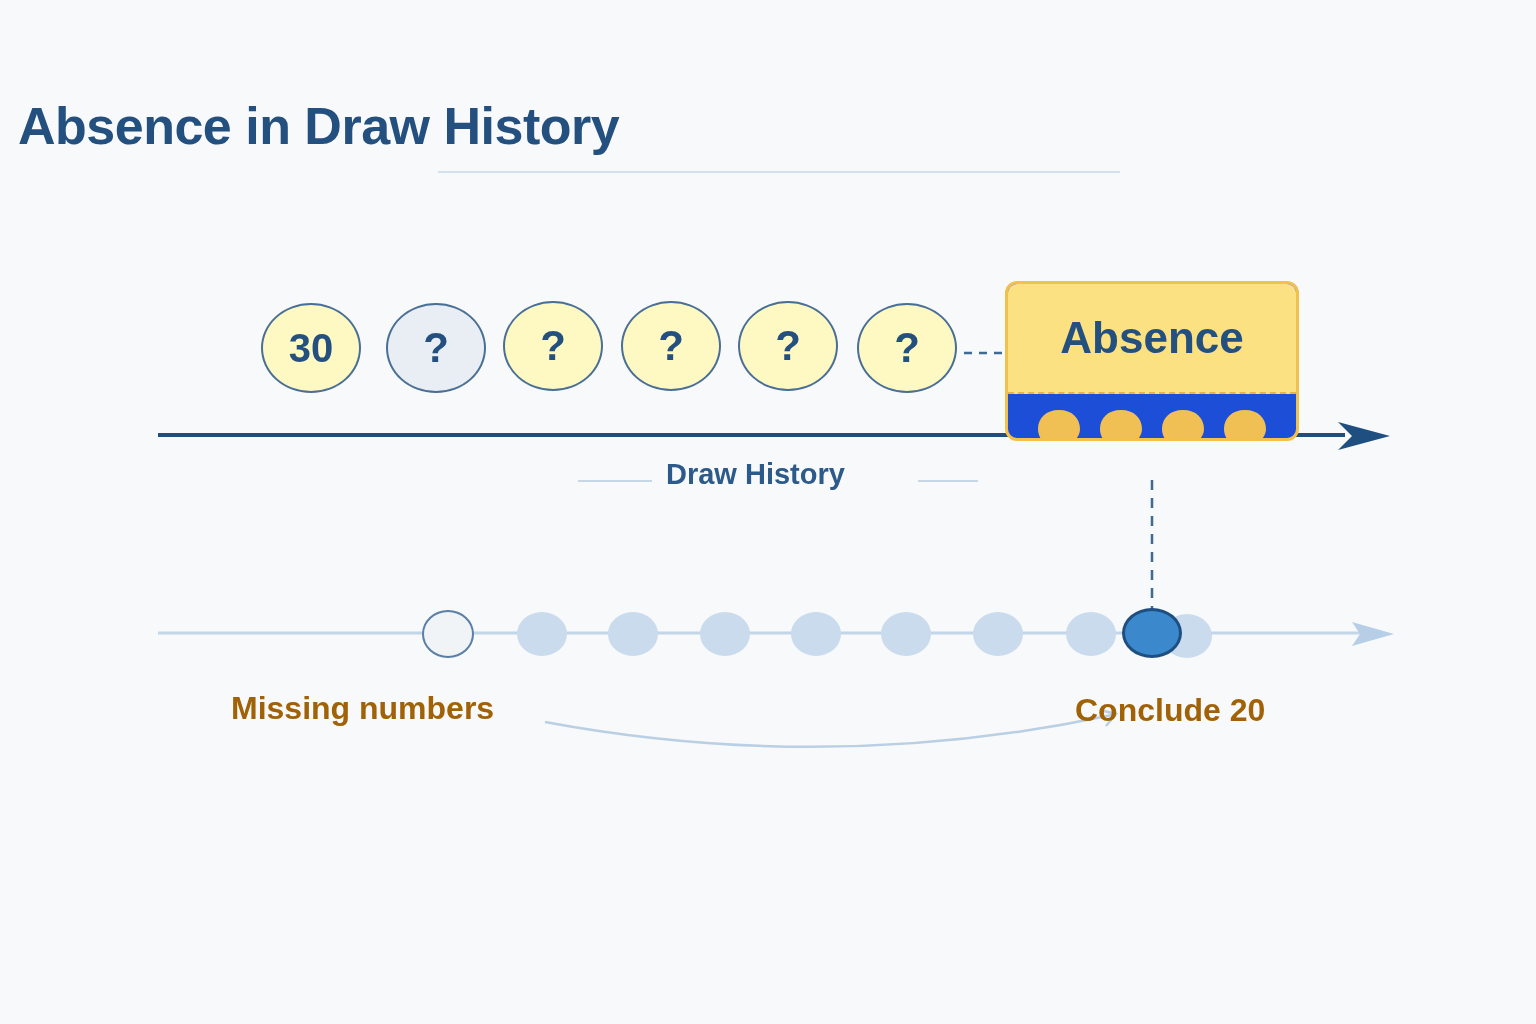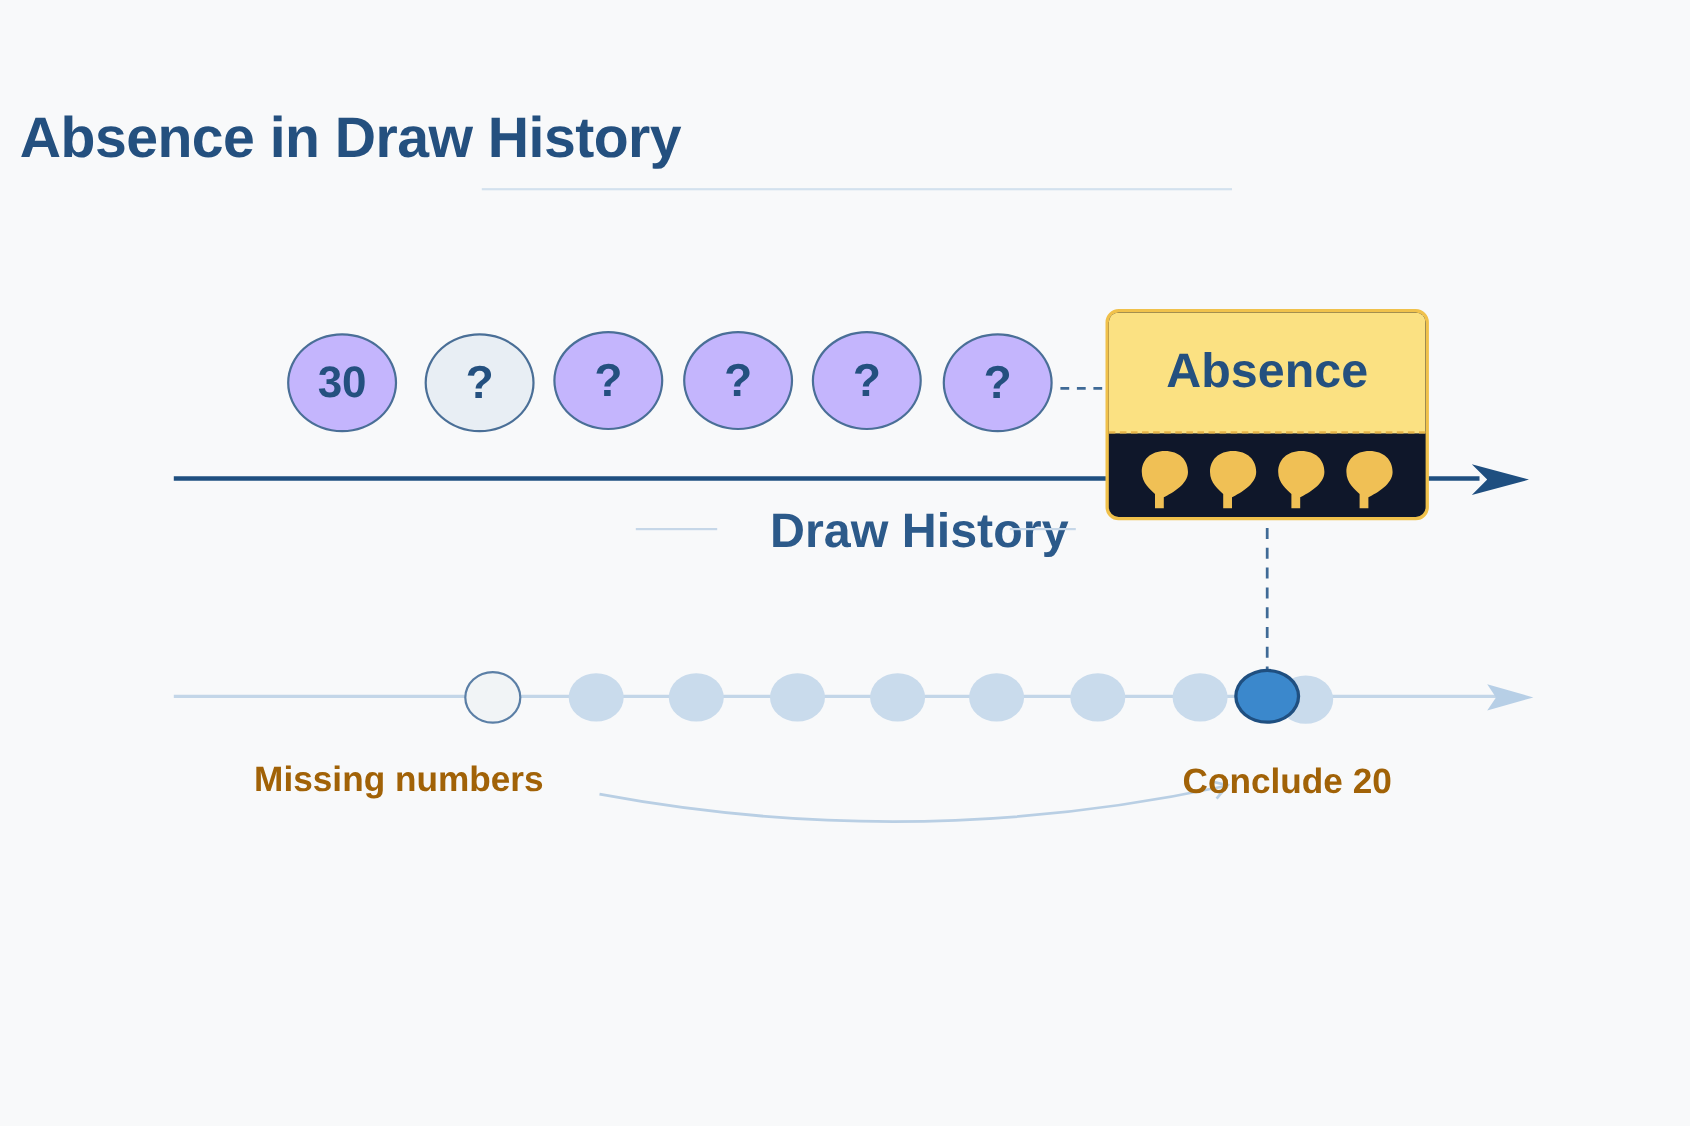--- a/index.html
+++ b/index.html
@@ -13,30 +13,30 @@
   .title {
     left: 0; width: 1536px; top: 96px; text-align: left;
     font-size: 52px; font-weight: bold; color: #24507f; letter-spacing: -0.5px; margin-left: 18px;
   }
   .title-rule {
     left: 438px; top: 171px; width: 682px; height: 2px; background: #d3e1ee;
   }
   .ball {
     width: 100px; height: 90px; border-radius: 50%;
     border: 2px solid #4a6f97; box-sizing: border-box;
-    background: #c4b5fd;
+    background: #fef9c3;
     display: flex; align-items: center; justify-content: center;
     font-size: 42px; font-weight: bold; color: #24507f;
   }
   .ball.light { background: #e8eef4; }
   .ball.num { font-size: 40px; }
   .absence-box {
-    left: 1005px; top: 281px; width: 294px; height: 192px;
+    left: 1005px; top: 281px; width: 294px; height: 160px;
     border: 3px solid #f0c14b; border-radius: 12px; box-sizing: border-box;
-    background: #0f172a; overflow: hidden;
+    background: #1d4ed8; overflow: hidden;
   }
   .absence-top {
     position: absolute; left: 0; top: 0; width: 100%; height: 108px;
     background: #fbe182;
     border-bottom: 2px dashed #e6b54a;
     display: flex; align-items: center; justify-content: center;
     font-size: 44px; font-weight: bold; color: #24507f;
   }
   .bulbs {
     position: absolute; left: 0; top: 112px; width: 100%; height: 80px;
@@ -93,21 +93,21 @@
     <svg class="bulb" viewBox="0 0 46 56">
         <path d="M23 2 C10 2 2 10 2 21 C2 31 10 37 14 41 L14 54 L22 54 L22 44 C30 40 44 32 44 21 C44 10 36 2 23 2 Z" fill="#f0c055"></path>
       </svg>
     <svg class="bulb" viewBox="0 0 46 56">
         <path d="M23 2 C10 2 2 10 2 21 C2 31 10 37 14 41 L14 54 L22 54 L22 44 C30 40 44 32 44 21 C44 10 36 2 23 2 Z" fill="#f0c055"></path>
       </svg>
   </div>
 </div>
 
 <div class="abs side-rule" style="left:578px;width:74px;"></div>
-<div class="abs" style="left:700px;top:458px;font-size:44px;font-weight:bold;color:#2c5a8a;">Draw History</div>
+<div class="abs" style="left:666px;top:458px;font-size:29px;font-weight:bold;color:#2c5a8a;">Draw History</div>
 <div class="abs side-rule" style="left:918px;width:60px;"></div>
 
 <div class="abs dot empty" style="left:422px;top:610px;"></div>
 <div class="abs dot" style="left:517px;top:612px;"></div>
 <div class="abs dot" style="left:608px;top:612px;"></div>
 <div class="abs dot" style="left:700px;top:612px;"></div>
 <div class="abs dot" style="left:791px;top:612px;"></div>
 <div class="abs dot" style="left:881px;top:612px;"></div>
 <div class="abs dot" style="left:973px;top:612px;"></div>
 <div class="abs dot" style="left:1066px;top:612px;"></div>

